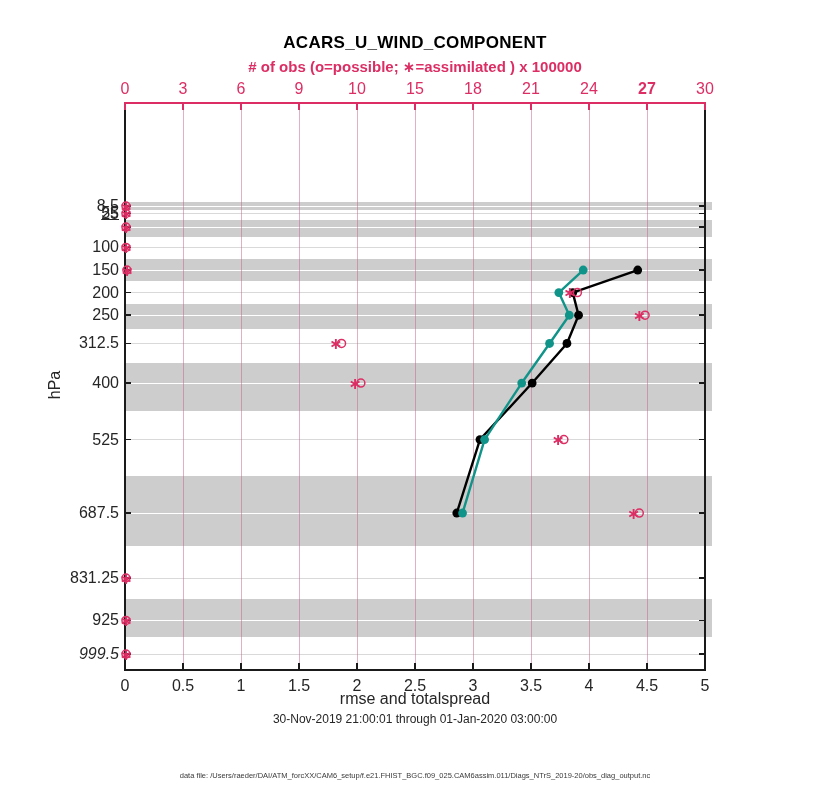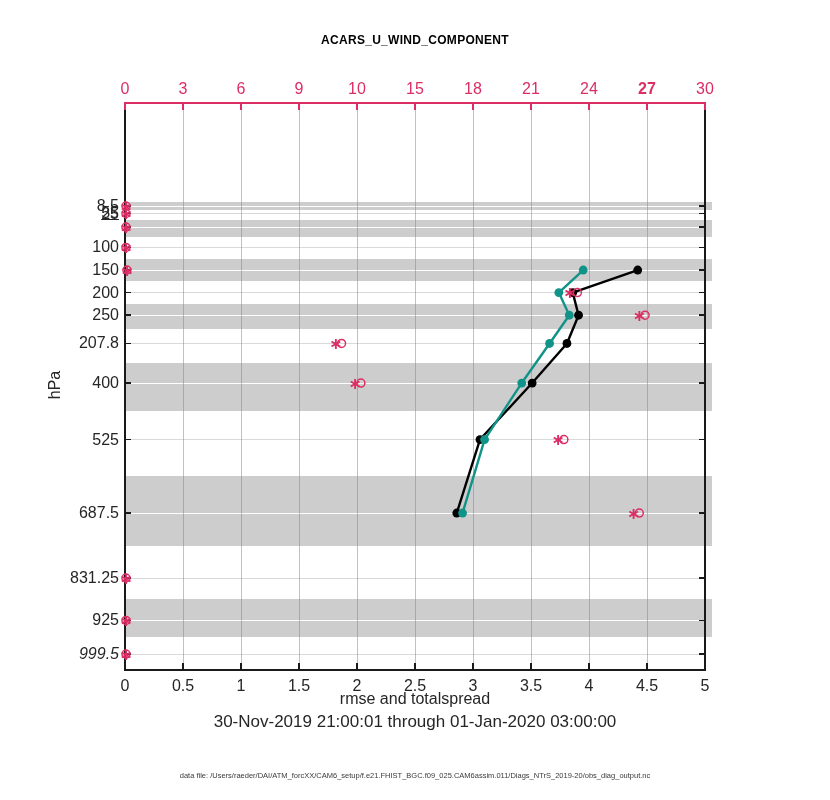--- a/index.html
+++ b/index.html
@@ -1,42 +1,43 @@
 <!DOCTYPE html>
 <html><head>
 <meta charset="utf-8">
 <style>
   html,body{margin:0;padding:0;background:#ffffff;}
   body{font-family:"Liberation Sans","DejaVu Sans",sans-serif;}
   #canvas{position:relative;width:830px;height:800px;background:#ffffff;overflow:hidden;}
   .abs{position:absolute;}
   .ctr{left:0;width:830px;text-align:center;}
   .title1{top:13px;font-size:15px;font-weight:bold;color:#000;}
-  .title2{top:33px;font-size:12px;font-weight:bold;color:#000;letter-spacing:.3px;}
+  .title2{top:33px;font-size:17px;font-weight:bold;color:#000;letter-spacing:.3px;}
   .obslabel{top:58px;font-size:15px;font-weight:bold;}
   .xlabel{top:690px;font-size:16px;color:#262626;}
-  .daterange{top:712px;font-size:17px;color:#262626;}
+  .daterange{top:712px;font-size:12px;color:#262626;}
   .datafile{top:771px;font-size:7.5px;color:#3a3a3a;}
   .ylabel{left:40px;top:376px;width:30px;font-size:16px;color:#262626;transform:rotate(-90deg);text-align:center;}
   #legend{left:134px;top:112px;}
   .legend-row{display:flex;align-items:center;height:19px;}
   .swatch{position:relative;width:33px;height:10px;margin-right:7px;flex:0 0 33px;}
   .swatch-line{position:absolute;left:0;top:4px;width:33px;height:2.5px;}
   .swatch-dot{position:absolute;left:12px;top:0.5px;width:9px;height:9px;border-radius:50%;}
   .legend-text{font-size:14.5px;}
   .ytick-label{position:absolute;width:62px;text-align:right;font-size:16px;color:#262626;height:18px;line-height:18px;}
   .xtick-label{position:absolute;width:44px;text-align:center;font-size:16px;height:18px;line-height:18px;}
   svg{position:absolute;left:0;top:0;pointer-events:none;}
 </style>
 </head>
 <body>
 
 <div id="canvas">
 
   <div class="abs ctr title2">ACARS_U_WIND_COMPONENT</div>
+  <div class="abs ctr obslabel" style="color: rgb(220, 46, 100);"># of obs (o=possible; ∗=assimilated ) x 100000</div>
 
   <div id="plot" class="abs" style="left:0;top:0;width:830px;height:800px;">
       <div style="position: absolute; left: 125px; top: 202.2px; width: 587px; height: 7.57268px; background: rgb(205, 205, 205);"></div>
       <div style="position: absolute; left: 125px; top: 220.284px; width: 587px; height: 16.9537px; background: rgb(205, 205, 205);"></div>
       <div style="position: absolute; left: 125px; top: 258.712px; width: 587px; height: 22.605px; background: rgb(205, 205, 205);"></div>
       <div style="position: absolute; left: 125px; top: 303.923px; width: 587px; height: 25.4306px; background: rgb(205, 205, 205);"></div>
       <div style="position: absolute; left: 125px; top: 363.261px; width: 587px; height: 48.0356px; background: rgb(205, 205, 205);"></div>
       <div style="position: absolute; left: 125px; top: 476.286px; width: 587px; height: 69.2278px; background: rgb(205, 205, 205);"></div>
       <div style="position: absolute; left: 125px; top: 599.2px; width: 587px; height: 38.0329px; background: rgb(205, 205, 205);"></div>
       <div style="position: absolute; left: 125px; top: 205.543px; width: 580px; height: 1px; background: rgb(255, 255, 255);"></div>
@@ -138,21 +139,21 @@
       <div class="xtick-label" style="position: absolute; left: 567px; top: 80px; color: rgb(220, 46, 100);">24</div>
       <div class="xtick-label" style="position: absolute; left: 625px; top: 80px; color: rgb(220, 46, 100); font-weight: bold;">27</div>
       <div class="xtick-label" style="position: absolute; left: 683px; top: 80px; color: rgb(220, 46, 100);">30</div>
       <div class="ytick-label" style="position: absolute; left: 57px; top: 197.043px;">8.5</div>
       <div class="ytick-label" style="position: absolute; left: 57px; top: 204.502px;">25</div>
       <div class="ytick-label" style="position: absolute; left: 57px; top: 204px; text-decoration: underline;">55</div>
       <div class="ytick-label" style="position: absolute; left: 57px; top: 238.41px;">100</div>
       <div class="ytick-label" style="position: absolute; left: 57px; top: 261.015px;">150</div>
       <div class="ytick-label" style="position: absolute; left: 57px; top: 283.62px;">200</div>
       <div class="ytick-label" style="position: absolute; left: 57px; top: 306.225px;">250</div>
-      <div class="ytick-label" style="position: absolute; left: 57px; top: 334.481px;">207.8</div>
+      <div class="ytick-label" style="position: absolute; left: 57px; top: 334.481px;">312.5</div>
       <div class="ytick-label" style="position: absolute; left: 57px; top: 374.04px;">400</div>
       <div class="ytick-label" style="position: absolute; left: 57px; top: 430.553px;">525</div>
       <div class="ytick-label" style="position: absolute; left: 57px; top: 504.019px;">687.5</div>
       <div class="ytick-label" style="position: absolute; left: 57px; top: 569.008px;">831.25</div>
       <div class="ytick-label" style="position: absolute; left: 57px; top: 611.392px;">925</div>
       <div class="ytick-label" style="position: absolute; left: 57px; top: 645.074px; font-style: italic;">999.5</div>
       <svg width="830" height="800">
         <polyline points="637.72,270.015 572.76,292.62 578.56,315.225 566.96,343.48125 532.16,383.03999999999996 479.96,439.5525 456.76,513.01875" fill="none" stroke="#000000" stroke-width="2.4" stroke-linejoin="round" stroke-linecap="round"></polyline>
         <circle cx="637.72" cy="270.015" r="4.4" fill="#000000"></circle>
         <circle cx="572.76" cy="292.62" r="4.4" fill="#000000"></circle>

